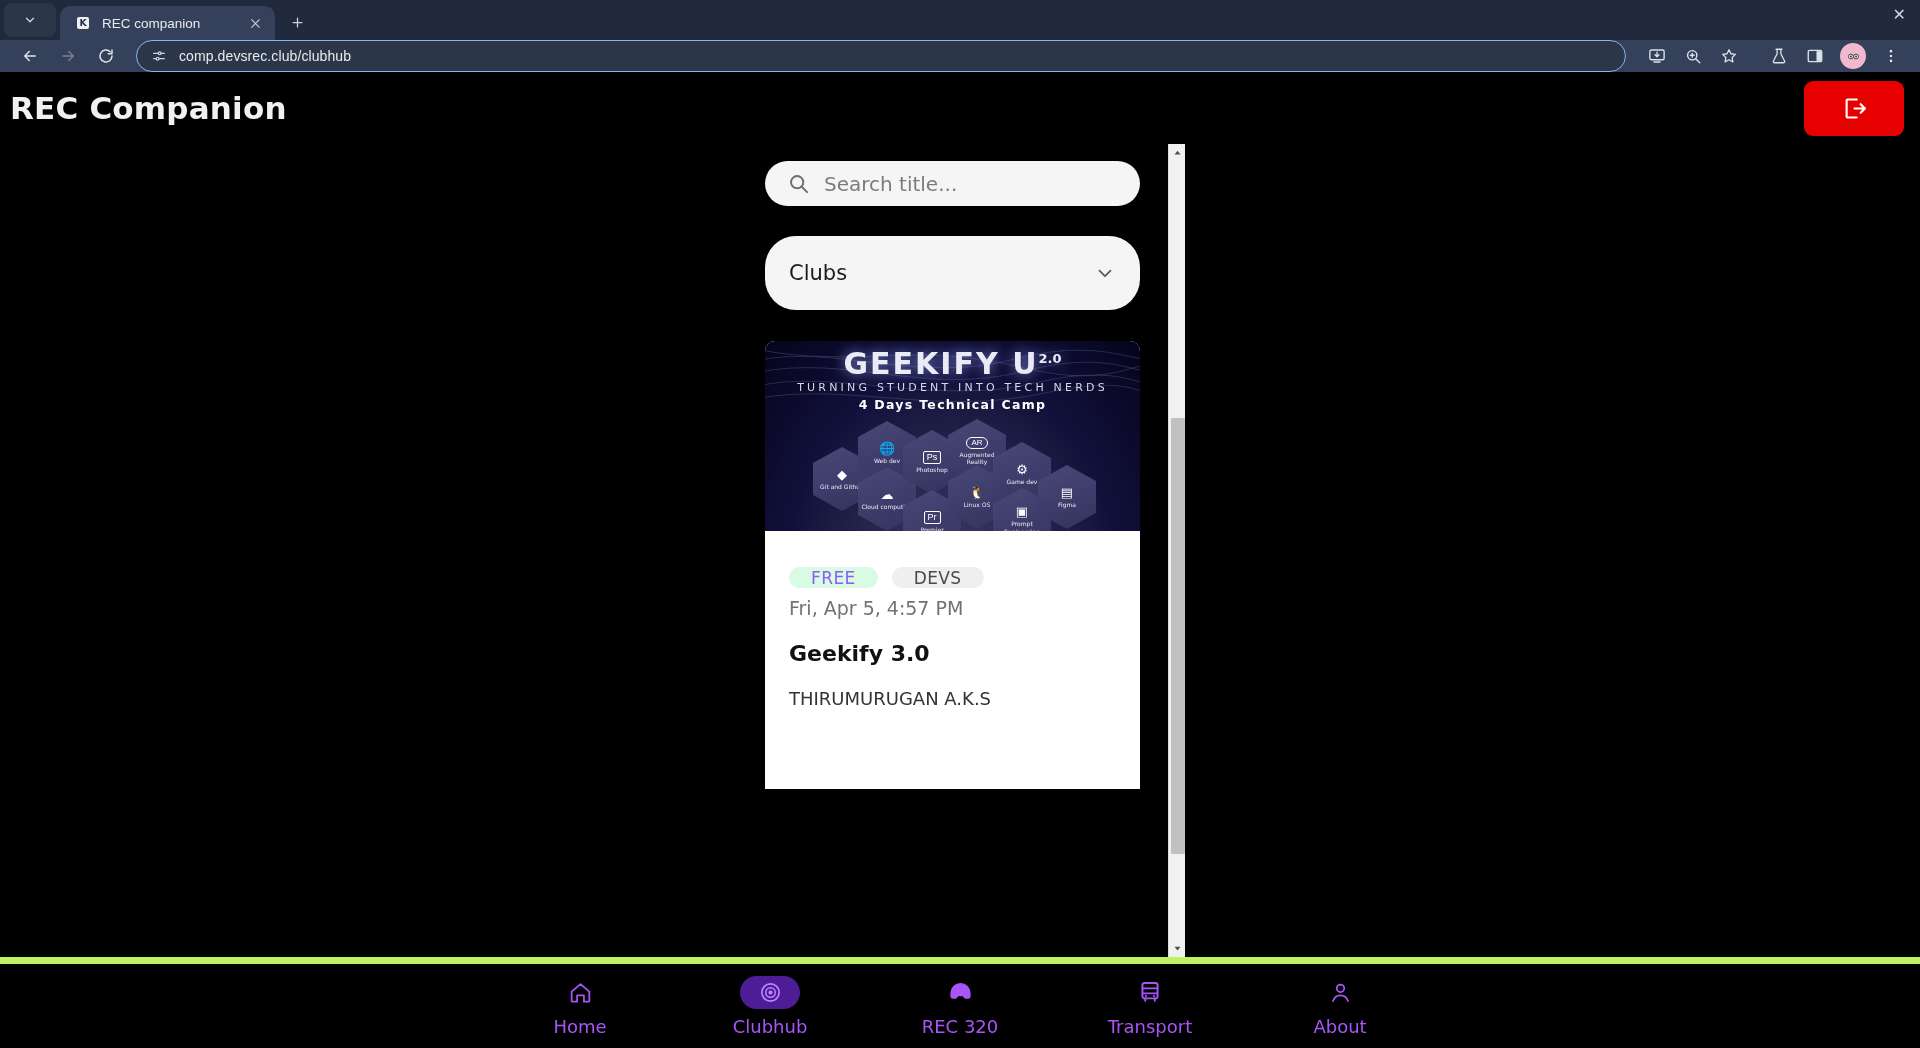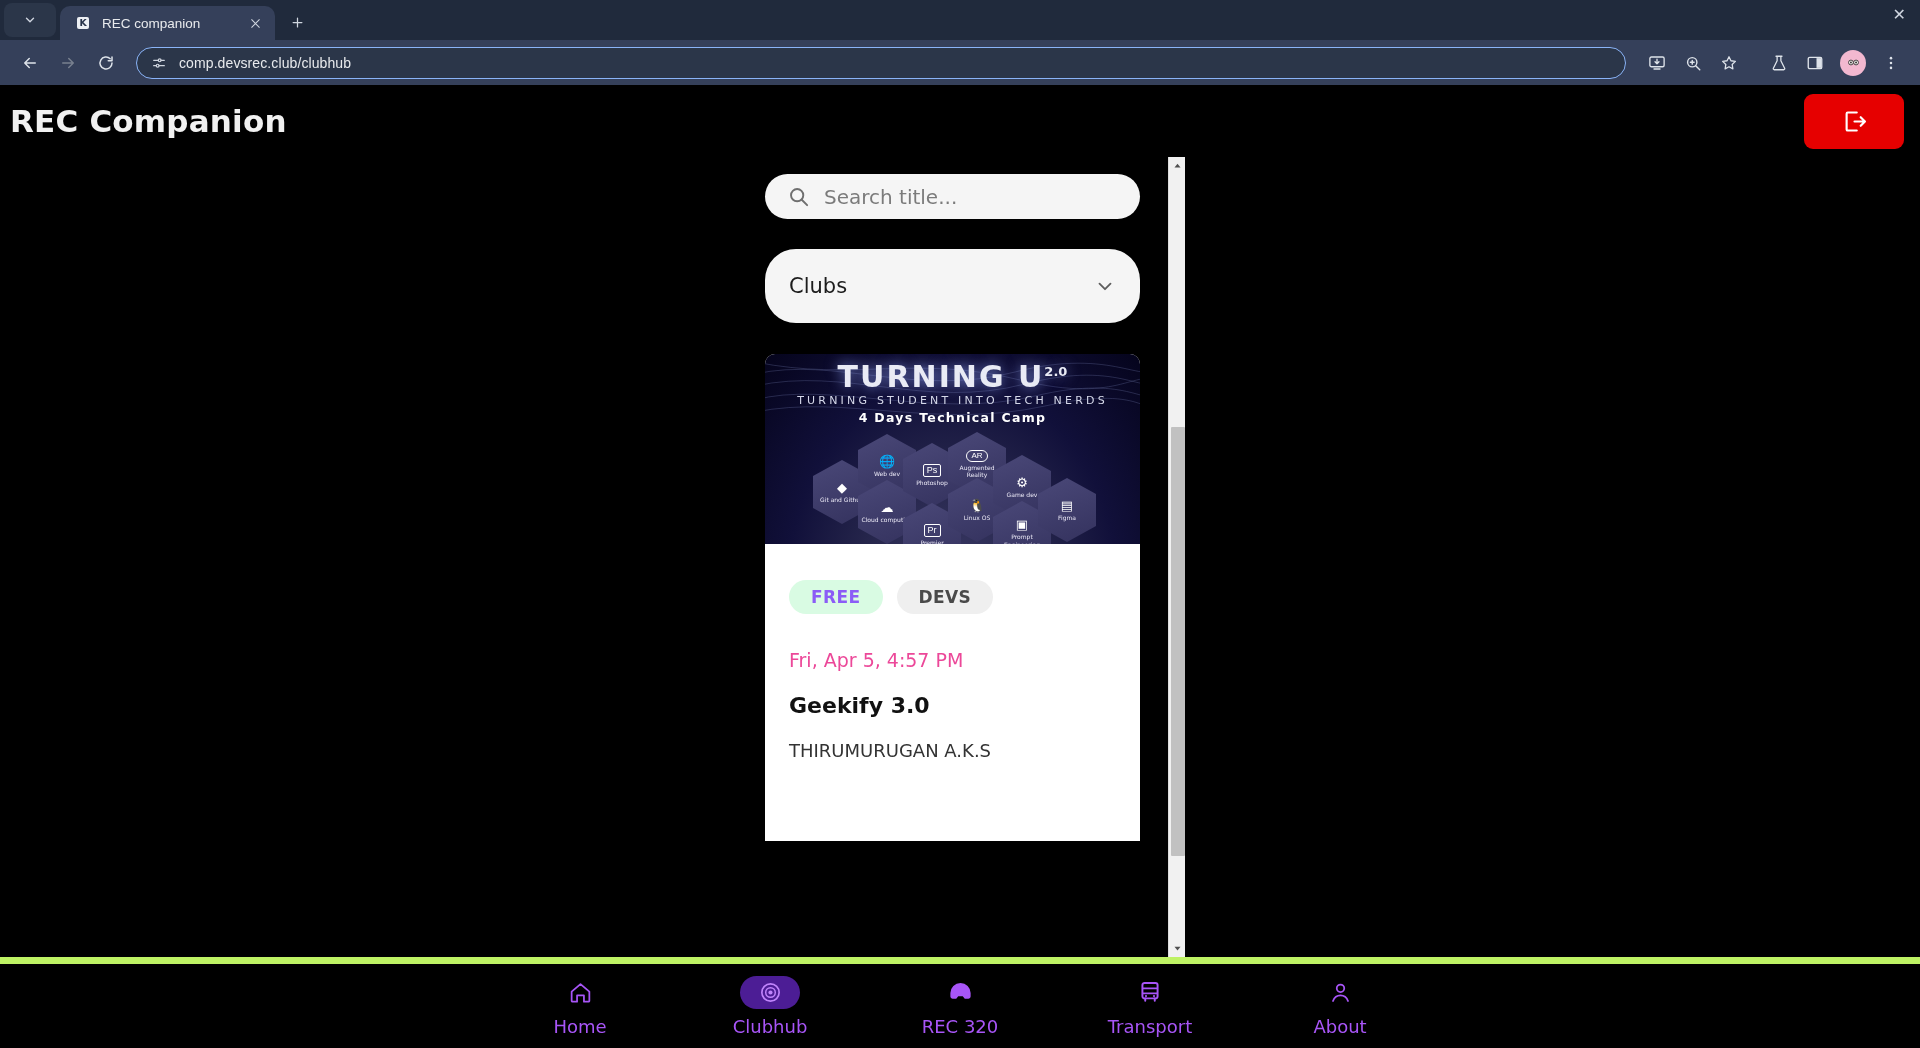--- a/index.html
+++ b/index.html
@@ -14,21 +14,21 @@
   .tab-search-btn svg { width:14px; height:14px; }
   .tab { height:34px; min-width:215px; background:#35405a; border-radius:10px 10px 0 0;
       display:flex; align-items:center; padding:0 10px 0 14px; gap:10px; margin-left:4px; cursor:pointer; }
   .tab-fav { width:18px; height:18px; flex:0 0 18px; display:flex; align-items:center; justify-content:center; }
   .tab-title { color:#e8eaed; font-size:13.5px; flex:1; white-space:nowrap; overflow:hidden; }
   .tab-close { width:20px; height:20px; display:flex; align-items:center; justify-content:center; border-radius:50%; cursor:pointer; }
   .newtab { width:32px; height:32px; margin:0 0 2px 6px; border-radius:50%; display:flex; align-items:center; justify-content:center; cursor:pointer; }
   .win-controls { position:absolute; right:14px; top:7px; display:flex; gap:26px; align-items:center; }
   .win-controls span { color:#cfd5df; font-size:16px; cursor:pointer; line-height:1; }
 
-  .toolbar { height:45px; background:#35405a; display:flex; align-items:center; padding:0 14px; gap:6px; }
+  .toolbar { height:32px; background:#35405a; display:flex; align-items:center; padding:0 14px; gap:6px; }
   .nav-btn { width:32px; height:32px; border-radius:50%; display:flex; align-items:center; justify-content:center; cursor:pointer; }
   .omnibox { flex:1; height:32px; background:#2b3649; border:1.5px solid #8ab4f8; border-radius:16px;
       display:flex; align-items:center; padding:0 14px; gap:12px; margin:0 10px 0 8px; cursor:text; }
   .omnibox .url { color:#e8eaed; font-size:14px; letter-spacing:.1px; }
   .tb-icon { width:30px; height:30px; display:flex; align-items:center; justify-content:center; cursor:pointer; flex:0 0 30px; }
   .avatar { width:26px; height:26px; border-radius:50%; background:#f2b8d0; display:flex; align-items:center; justify-content:center; cursor:pointer; margin:0 4px; }
 
   
   .viewport { flex:1; background:#000; position:relative; display:flex; flex-direction:column; overflow:hidden; }
   .app-header { height:72px; background:#000; display:flex; align-items:center; justify-content:space-between; padding:0 0 0 10px; flex:0 0 72px; }
@@ -59,25 +59,25 @@
       font-size:12.5px; font-weight:700; letter-spacing:1.3px; font-family:"DejaVu Sans", sans-serif; }
   .hexwrap { position:absolute; left:0; right:0; top:76px; height:114px; }
   .hex { position:absolute; width:58px; height:64px; background:linear-gradient(160deg,#4a4878,#34325e);
       clip-path:polygon(50% 0%,100% 25%,100% 75%,50% 100%,0% 75%,0% 25%);
       display:flex; flex-direction:column; align-items:center; justify-content:center; gap:2px; }
   .hex .ic { font-size:13px; color:#fff; line-height:1; }
   .hex .lb { color:#eceaf7; font-size:6px; text-align:center; line-height:1.25; font-family:"DejaVu Sans", sans-serif; padding:0 3px; }
 
   .card-body { padding:18px 24px 0 24px; }
   .tags { display:flex; gap:14px; margin-top:18px; }
-  .tag { height:34px; border-radius:19px; display:flex; align-items:center; padding:8px 22px;
-      font-size:17px; font-weight:700; font-family:"DejaVu Sans", sans-serif; letter-spacing:.4px; cursor:pointer; }
+  .tag { height:21px; border-radius:19px; display:flex; align-items:center; padding:8px 22px;
+      font-size:17px; font-weight:400; font-family:"DejaVu Sans", sans-serif; letter-spacing:.4px; cursor:pointer; }
   .tag-free { background:#d9fbe3; color:#8b5cf6; }
   .tag-devs { background:#efefef; color:#4a4a4a; }
-  .ev-date { margin-top:35px; color:#ec4899; font-size:19px; font-family:"DejaVu Sans", sans-serif; }
+  .ev-date { margin-top:9px; color:#737373; font-size:19px; font-family:"DejaVu Sans", sans-serif; }
   .ev-title { margin-top:22px; color:#111; font-size:22px; font-weight:700; font-family:"DejaVu Sans", sans-serif; }
   .ev-author { margin-top:22px; color:#333; font-size:18px; font-family:"DejaVu Sans", sans-serif; }
   .card-pad { height:80px; }
 
   
   .scrollbar { position:absolute; left:1168px; top:0; width:17px; bottom:0; background:#f1f1f1;
       border-left:1px solid #dcdcdc; display:flex; flex-direction:column; align-items:center; cursor:default; }
   .sb-arrow { height:17px; width:17px; display:flex; align-items:center; justify-content:center; flex:0 0 17px; cursor:pointer; }
   .sb-track { flex:1; width:17px; position:relative; }
   .sb-thumb { position:absolute; top:33%; height:56%; left:2px; right:1px; background:#c1c1c1; border-radius:1px; cursor:pointer; }
@@ -233,21 +233,21 @@
             <svg class="lines" viewBox="0 0 375 190" preserveAspectRatio="none">
               <g fill="none" stroke="#7d86bb" stroke-width="0.5" opacity="0.55">
                 <path d="M-10 20 C 70 2, 150 44, 250 18 S 380 34, 400 12"></path>
                 <path d="M-10 32 C 80 12, 160 56, 260 30 S 380 46, 400 24"></path>
                 <path d="M-10 46 C 60 26, 170 66, 270 42 S 380 58, 400 36"></path>
                 <path d="M-10 8 C 90 28, 150 0, 255 26 S 370 10, 400 30"></path>
                 <path d="M-10 58 C 80 40, 170 76, 280 52 S 380 70, 400 48"></path>
               </g>
             </svg>
             <div class="poster-title">
-              <span>TURNING U</span><sup>2.0</sup>
+              <span>GEEKIFY U</span><sup>2.0</sup>
             </div>
             <div class="poster-sub">TURNING STUDENT INTO TECH NERDS</div>
             <div class="poster-camp">4 Days Technical Camp</div>
             <div class="hexwrap">
               <div class="hex" style="left:48px;  top:30px">
                 <span class="ic">◆</span>
                 <span class="lb">Git and Github</span>
               </div>
               <div class="hex" style="left:93px;  top:4px">
                 <span class="ic">🌐</span>

